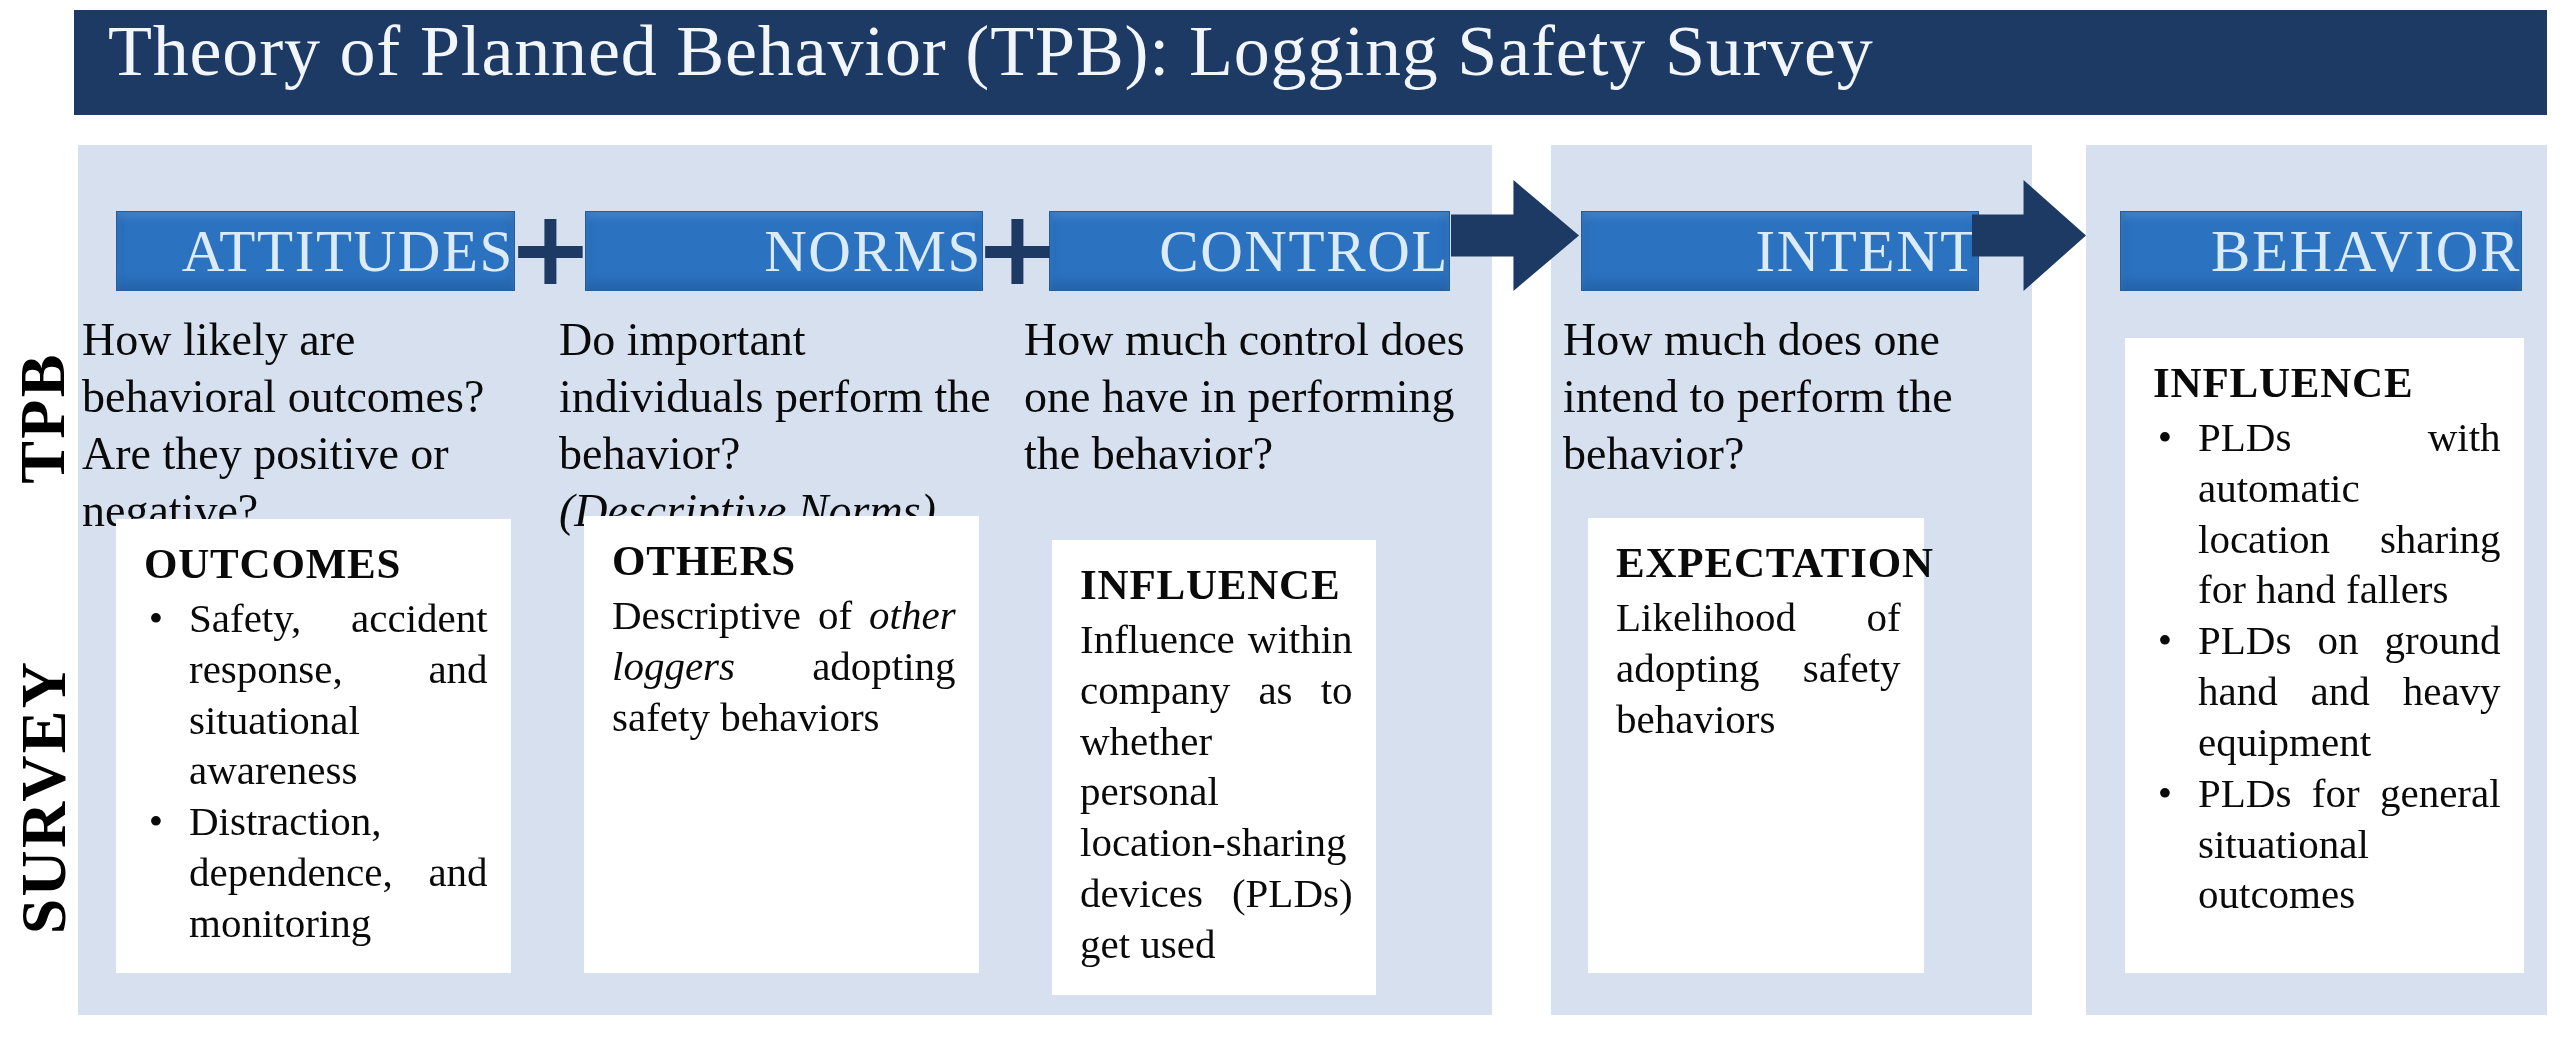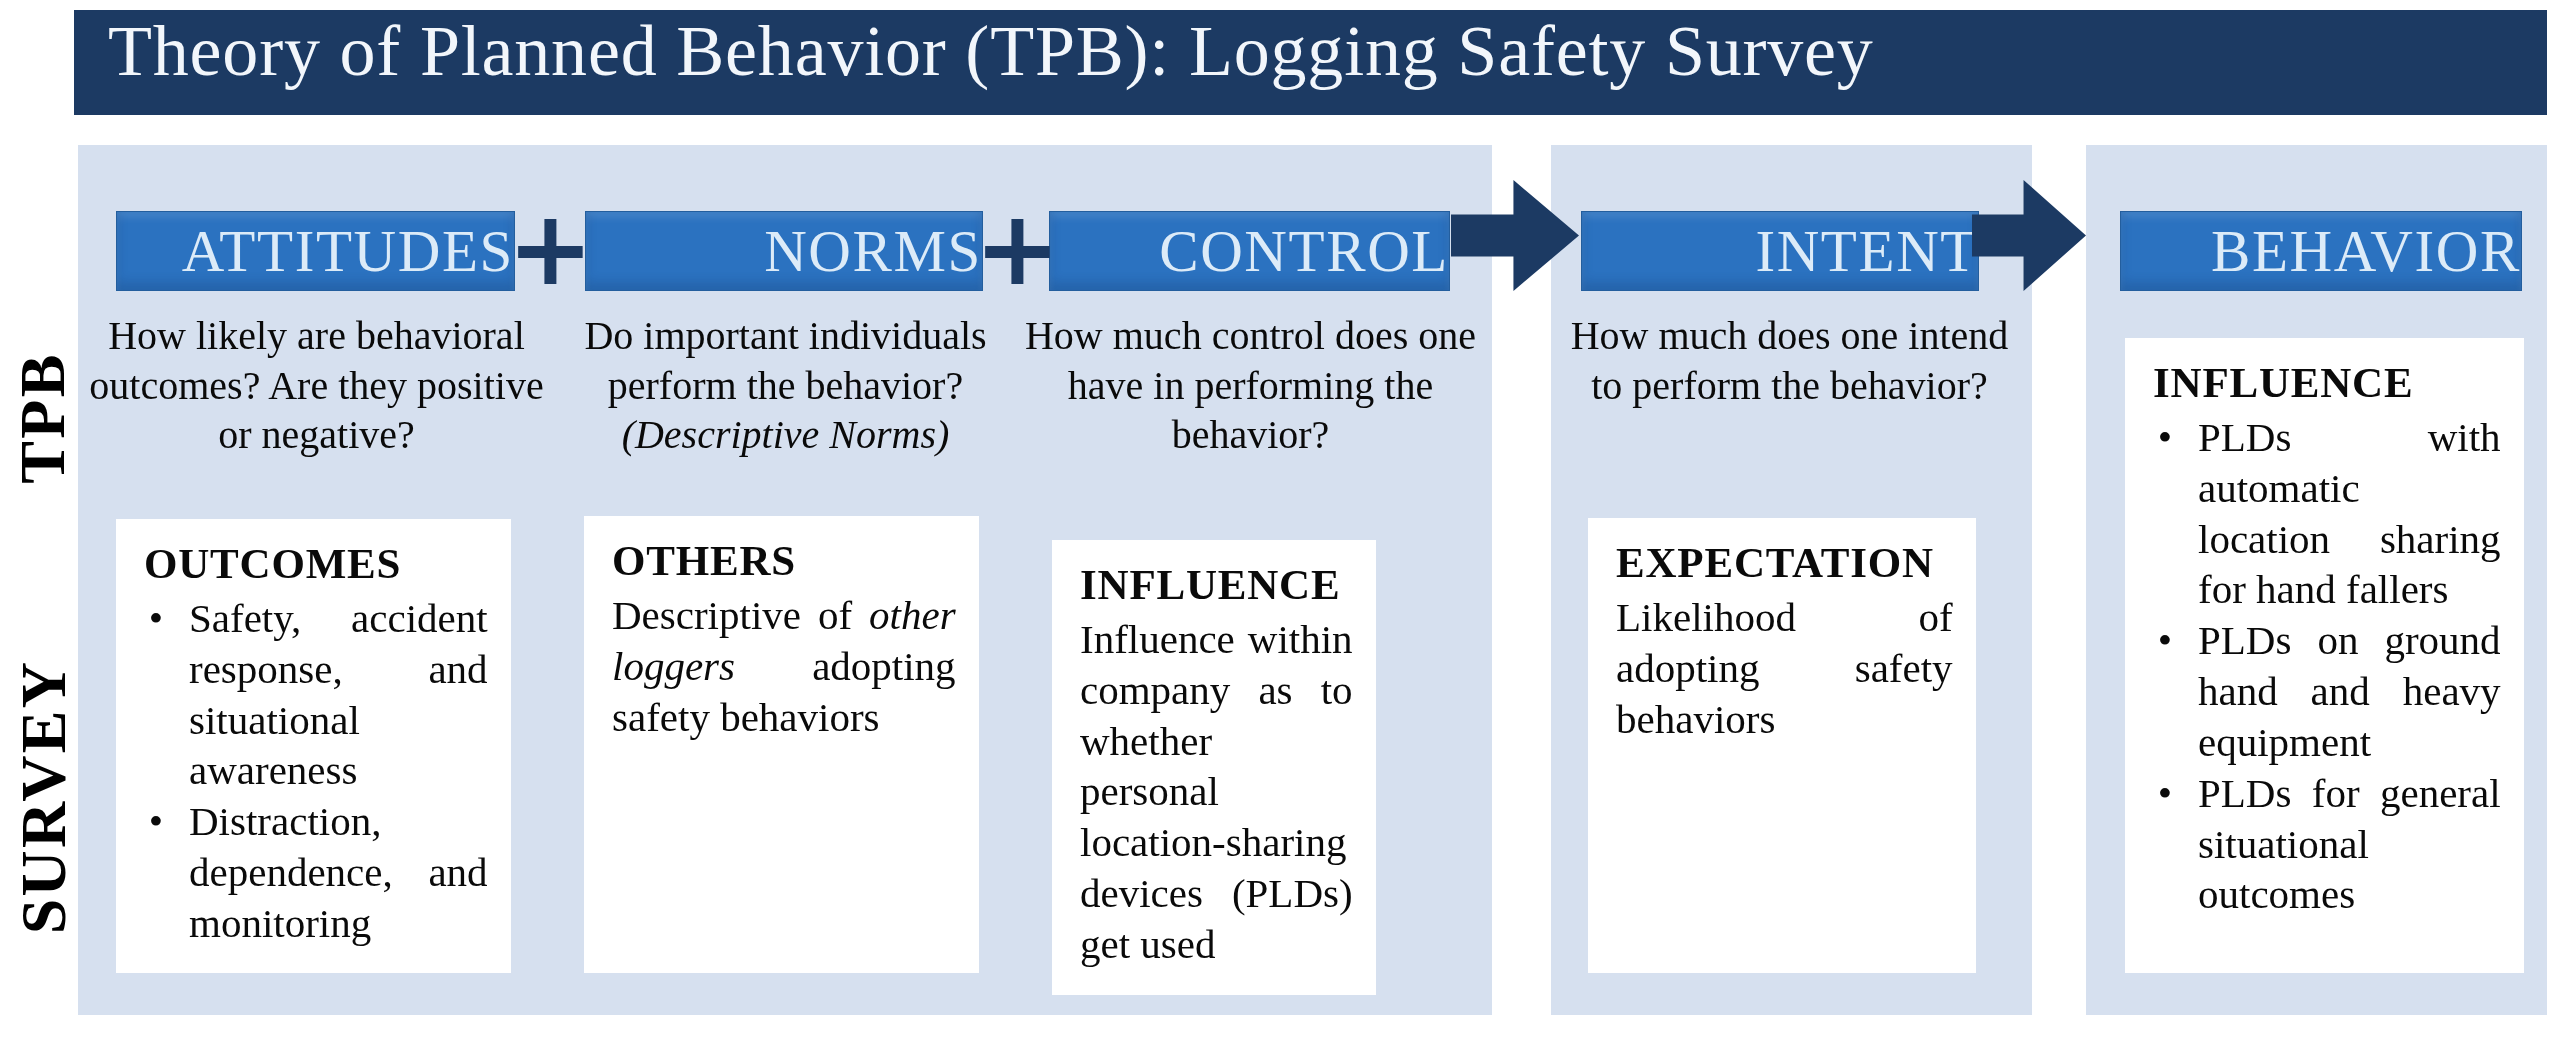--- a/index.html
+++ b/index.html
@@ -110,42 +110,41 @@
     top: 180px;
     height: 111px;
   }
   .arrow-1 { left: 1451px; width: 128px; }
   .arrow-2 { left: 1972px; width: 114px; }
 
   
   .question {
     position: absolute;
     top: 311px;
-    text-align: center;
-    font-size: 40px;
+    font-size: 46px;
     line-height: 1.24;
     color: #0a0a0a;
   }
   .q-attitudes { left: 82px;  width: 469px; }
   .q-norms     { left: 559px;  width: 453px; }
   .q-control   { left: 1024px; width: 453px; }
   .q-intent    { left: 1563px; width: 453px; }
   .question .q-note { font-style: italic; }
 
   
   .survey-box {
     position: absolute;
     background: #ffffff;
     box-sizing: border-box;
     padding: 20.3px 23.4px 15.6px 28px;
   }
   .box-outcomes    { left: 116px;  top: 519px; width: 395px; height: 454px; }
   .box-others      { left: 584px;  top: 516px; width: 395px; height: 457px; }
   .box-influence   { left: 1052px; top: 540px; width: 324px; height: 455px; }
-  .box-expectation { left: 1588px; top: 518px; width: 388px; height: 455px; }
+  .box-expectation { left: 1588px; top: 518px; width: 336px; height: 455px; }
   .box-practices   { left: 2125px; top: 338px; width: 399px; height: 635px; }
 
   .box-heading {
     font-weight: bold;
     font-size: 43px;
     letter-spacing: 0.8px;
     margin: 0 0 4.7px 0;
   }
   .box-text {
     font-size: 41px;

